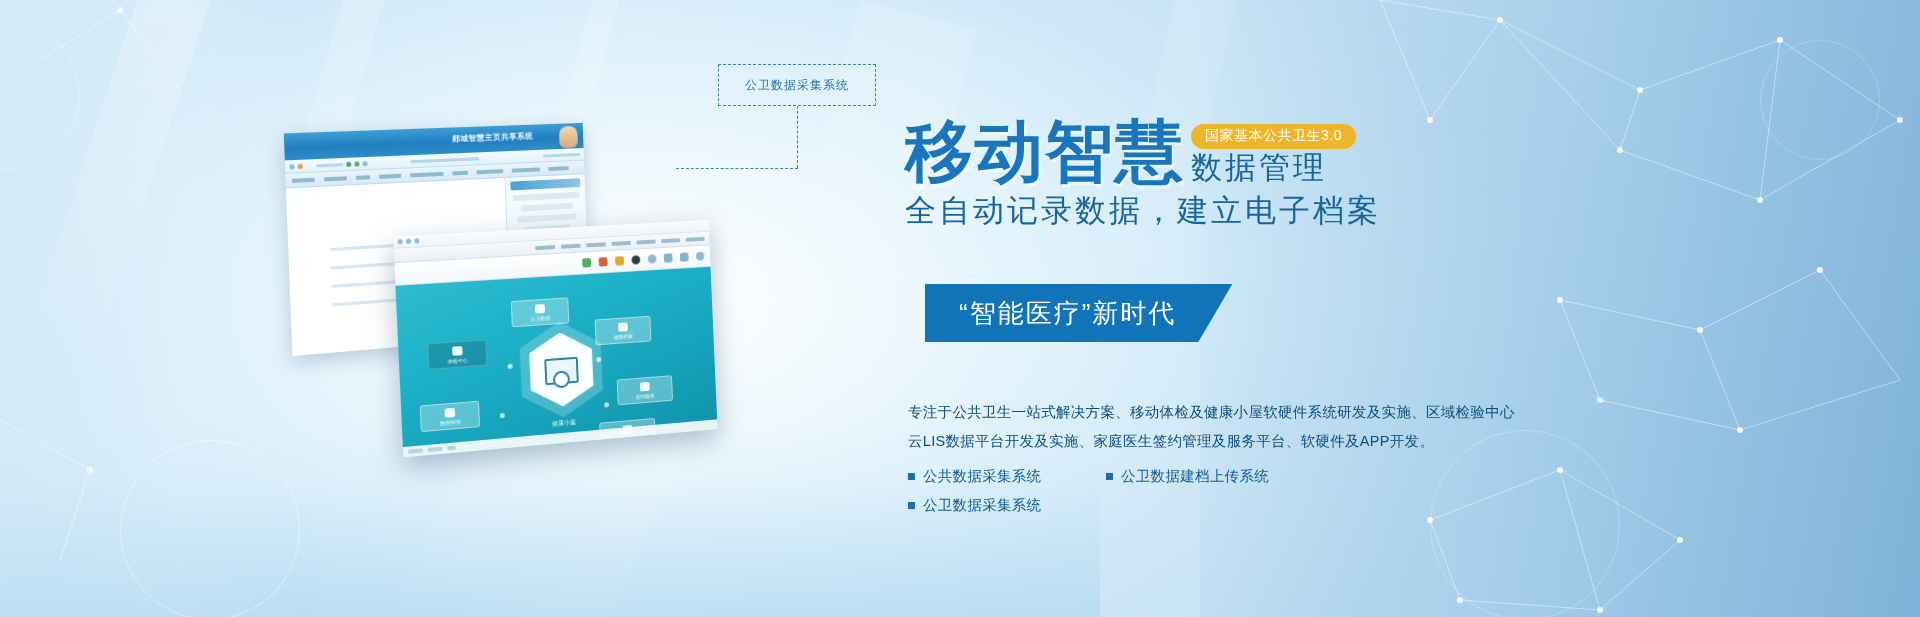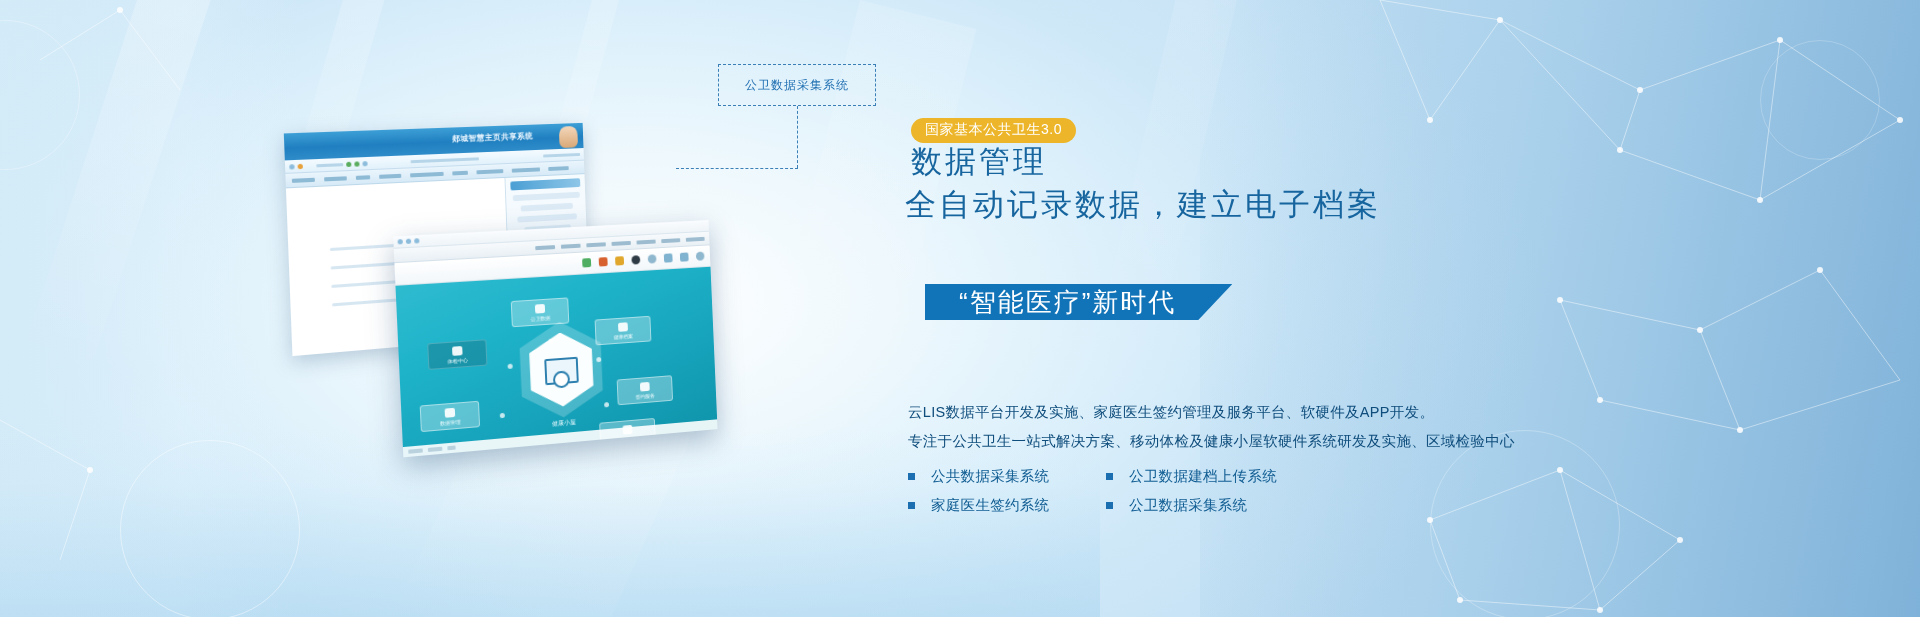--- a/index.html
+++ b/index.html
@@ -175,37 +175,37 @@
     font-size: 14px; letter-spacing: 0.5px; white-space: nowrap;
     margin-bottom: 2px;
   }
   .h-sub { font-size: 31px; color: #17659f; letter-spacing: 3px; line-height: 1.08; white-space: nowrap; }
   .h-row2 {
     font-size: 31px; color: #17659f; letter-spacing: 3px; margin-top: 4px; white-space: nowrap;
   }
 
   .ribbon {
     position: absolute; left: 925px; top: 284px;
-    height: 36px; padding: 0 56px 0 34px;
+    height: 58px; padding: 0 56px 0 34px;
     display: flex; align-items: center;
     background: #1173b8;
     clip-path: polygon(0 0, 100% 0, calc(100% - 34px) 100%, 0 100%);
   }
   .ribbon span { color: #ffffff; font-size: 26px; letter-spacing: 2px; white-space: nowrap; }
 
   
   .desc { position: absolute; left: 908px; top: 398px; width: 610px; }
   .desc p { font-size: 14.5px; color: #0f4d7c; line-height: 29px; letter-spacing: 0.3px; white-space: nowrap; }
 
   .bullets {
     position: absolute; left: 908px; top: 462px;
     display: grid; grid-template-columns: 180px auto; grid-auto-rows: 29px;
     column-gap: 18px;
   }
-  .bi { display: flex; align-items: center; gap: 16px; }
+  .bi { display: flex; align-items: center; gap: 8px; }
   .bi .sq { width: 7px; height: 7px; background: #1b6fb0; flex: 0 0 auto; }
   .bi .lb { font-size: 14.5px; color: #0f5c92; letter-spacing: 0.3px; white-space: nowrap; }
 </style>
 </head>
 <body>
 
 <div id="banner">
 
   <div class="bg-layer">
     <div class="bg-right-dark"></div>
@@ -384,49 +384,46 @@
   </div>
 
   <div class="callout">
     <span>公卫数据采集系统</span>
   </div>
   <div class="callout-line"></div>
   <div class="callout-line2"></div>
 
   <div class="headline-wrap">
     <div class="h-row1">
+      <div class="h-big">移动智慧</div>
       <div class="h-right">
         <div class="badge">国家基本公共卫生3.0</div>
         <div class="h-sub">数据管理</div>
       </div>
     </div>
     <div class="h-row2">全自动记录数据，建立电子档案</div>
   </div>
 
   <div class="ribbon">
     <span>“智能医疗”新时代</span>
   </div>
 
   <div class="desc">
+    <p>专注于公共卫生一站式解决方案、移动体检及健康小屋软硬件系统研发及实施、区域检验中心</p>
     <p>云LIS数据平台开发及实施、家庭医生签约管理及服务平台、软硬件及APP开发。</p>
-    <p>专注于公共卫生一站式解决方案、移动体检及健康小屋软硬件系统研发及实施、区域检验中心</p>
   </div>
 
   <div class="bullets">
     <div class="bi">
       <span class="sq"></span>
       <span class="lb">公共数据采集系统</span>
     </div>
     <div class="bi">
       <span class="sq"></span>
       <span class="lb">公卫数据建档上传系统</span>
     </div>
     <div class="bi">
       <span class="sq"></span>
-      <span class="lb">家庭医生签约系统</span>
-    </div>
-    <div class="bi">
-      <span class="sq"></span>
       <span class="lb">公卫数据采集系统</span>
     </div>
   </div>
 
 </div>
 
 </body></html>

